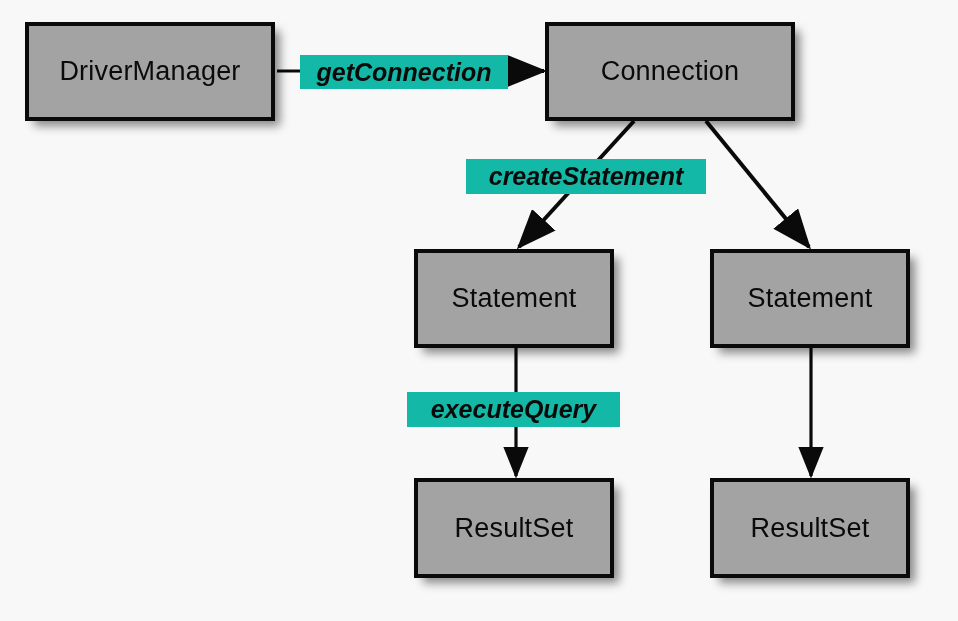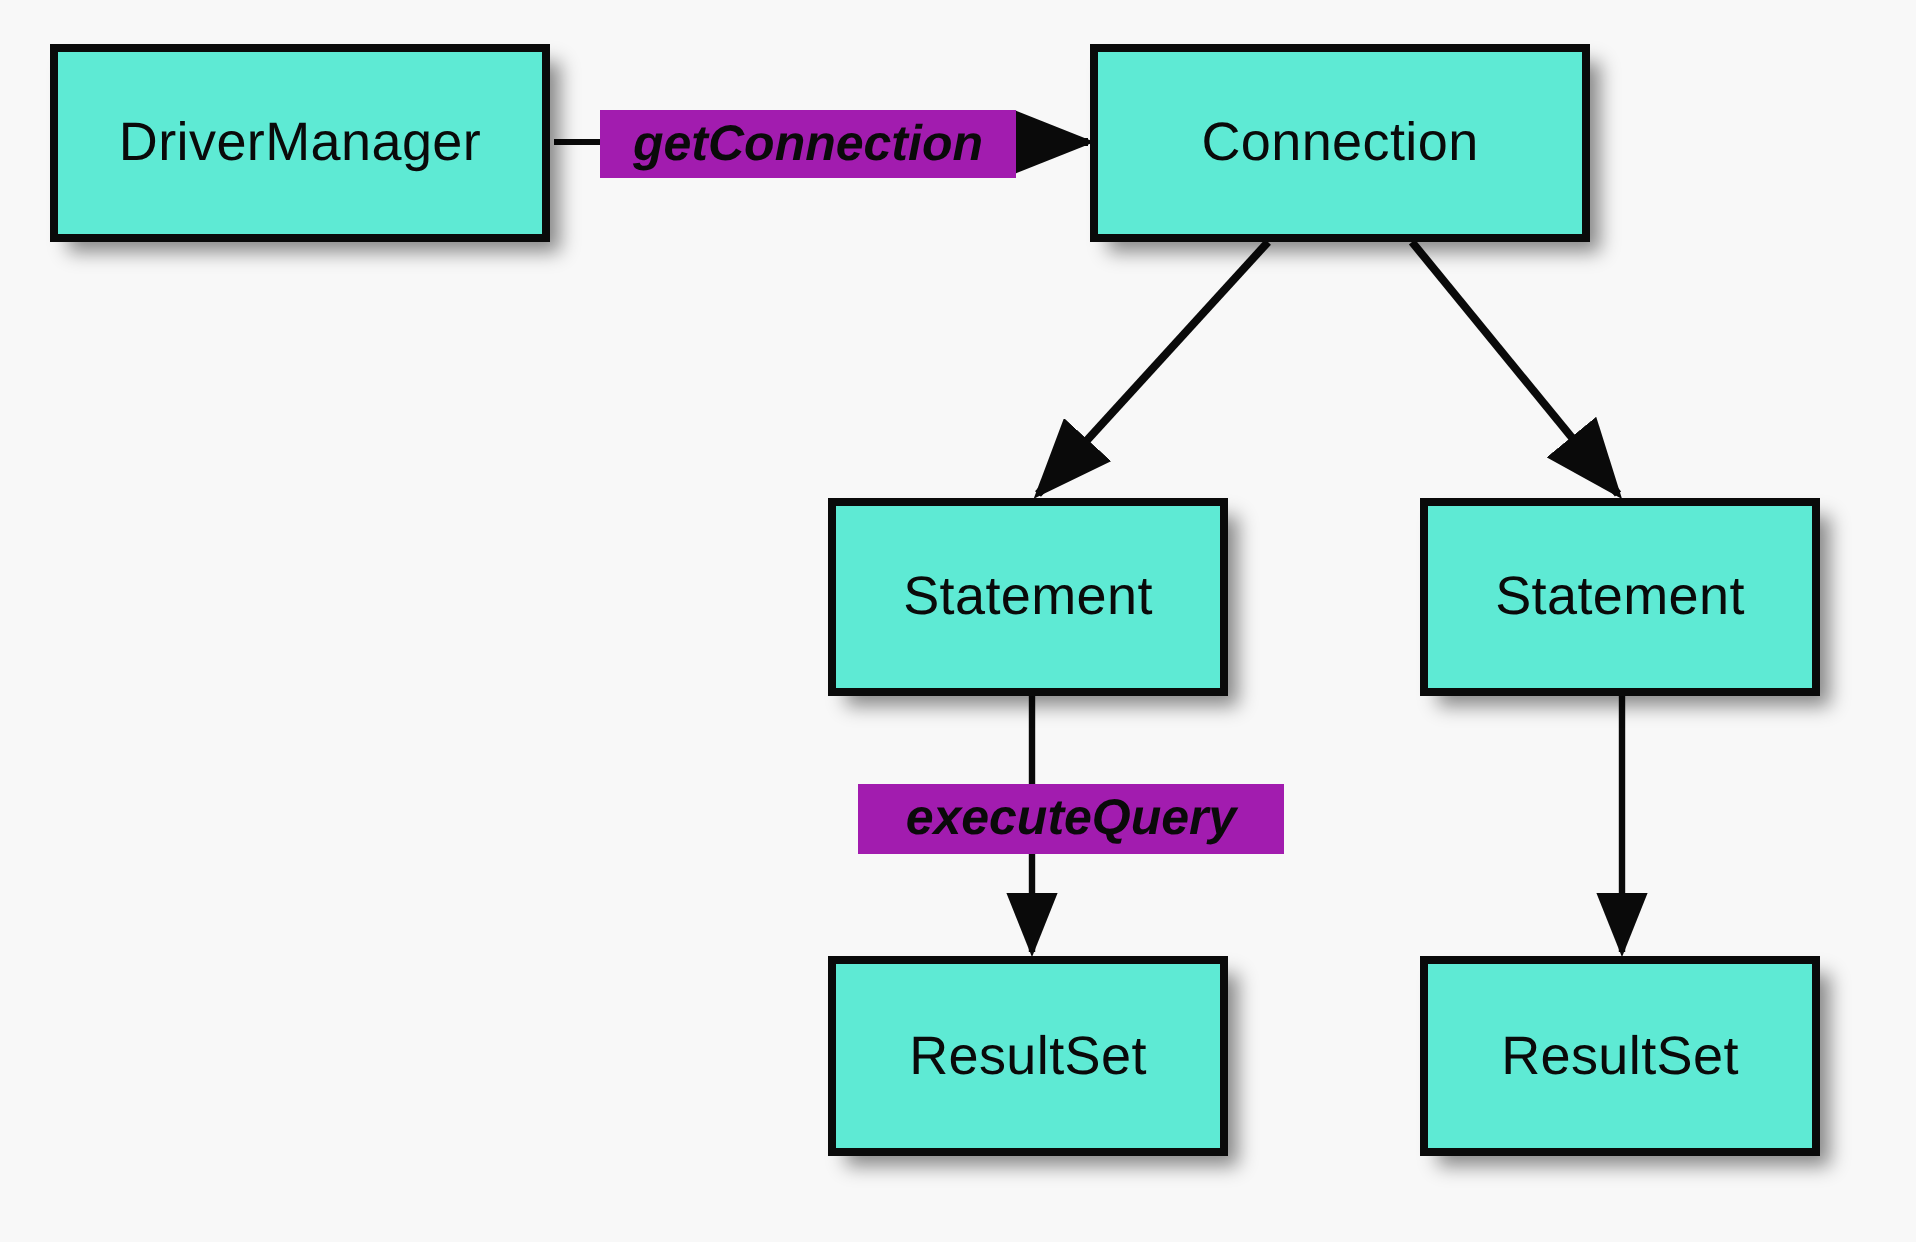--- a/index.html
+++ b/index.html
@@ -27,41 +27,41 @@
     top: 0;
     width: 958px;
     height: 621px;
     z-index: 1;
   }
   
   .node {
     position: absolute;
     z-index: 3;
     box-sizing: border-box;
-    background: #5eead4;
+    background: #a3a3a3;
     border: 4px solid #0a0a0a;
     display: flex;
     align-items: center;
     justify-content: center;
     box-shadow: 7px 7px 9px -2px rgba(0,0,0,0.45);
   }
   .node-label {
     font-family: "Liberation Sans", sans-serif;
     font-size: 27px;
     font-weight: 400;
     letter-spacing: 0.2px;
     color: #0a0a0a;
     white-space: nowrap;
     line-height: 1;
   }
   
   .edge-label {
     position: absolute;
     z-index: 4;
-    background: #a21caf;
+    background: #14b8a6;
     display: flex;
     align-items: center;
     justify-content: center;
     box-sizing: border-box;
   }
   .edge-label-text {
     font-family: "Liberation Sans", sans-serif;
     font-size: 25px;
     font-style: italic;
     font-weight: 700;
@@ -125,18 +125,21 @@
   </div>
 
   <div class="node" style="left:710px; top:478px; width:200px; height:100px;">
     <span class="node-label">ResultSet</span>
   </div>
 
   <div class="edge-label" style="left:300px; top:55px; width:208px; height:34px;">
     <span class="edge-label-text">getConnection</span>
   </div>
 
+  <div class="edge-label" style="left:466px; top:159px; width:240px; height:35px;">
+    <span class="edge-label-text">createStatement</span>
+  </div>
 
-  <div class="edge-label" style="left:429px; top:392px; width:213px; height:35px;">
+  <div class="edge-label" style="left:407px; top:392px; width:213px; height:35px;">
     <span class="edge-label-text">executeQuery</span>
   </div>
 
 </div>
 
 </body></html>

